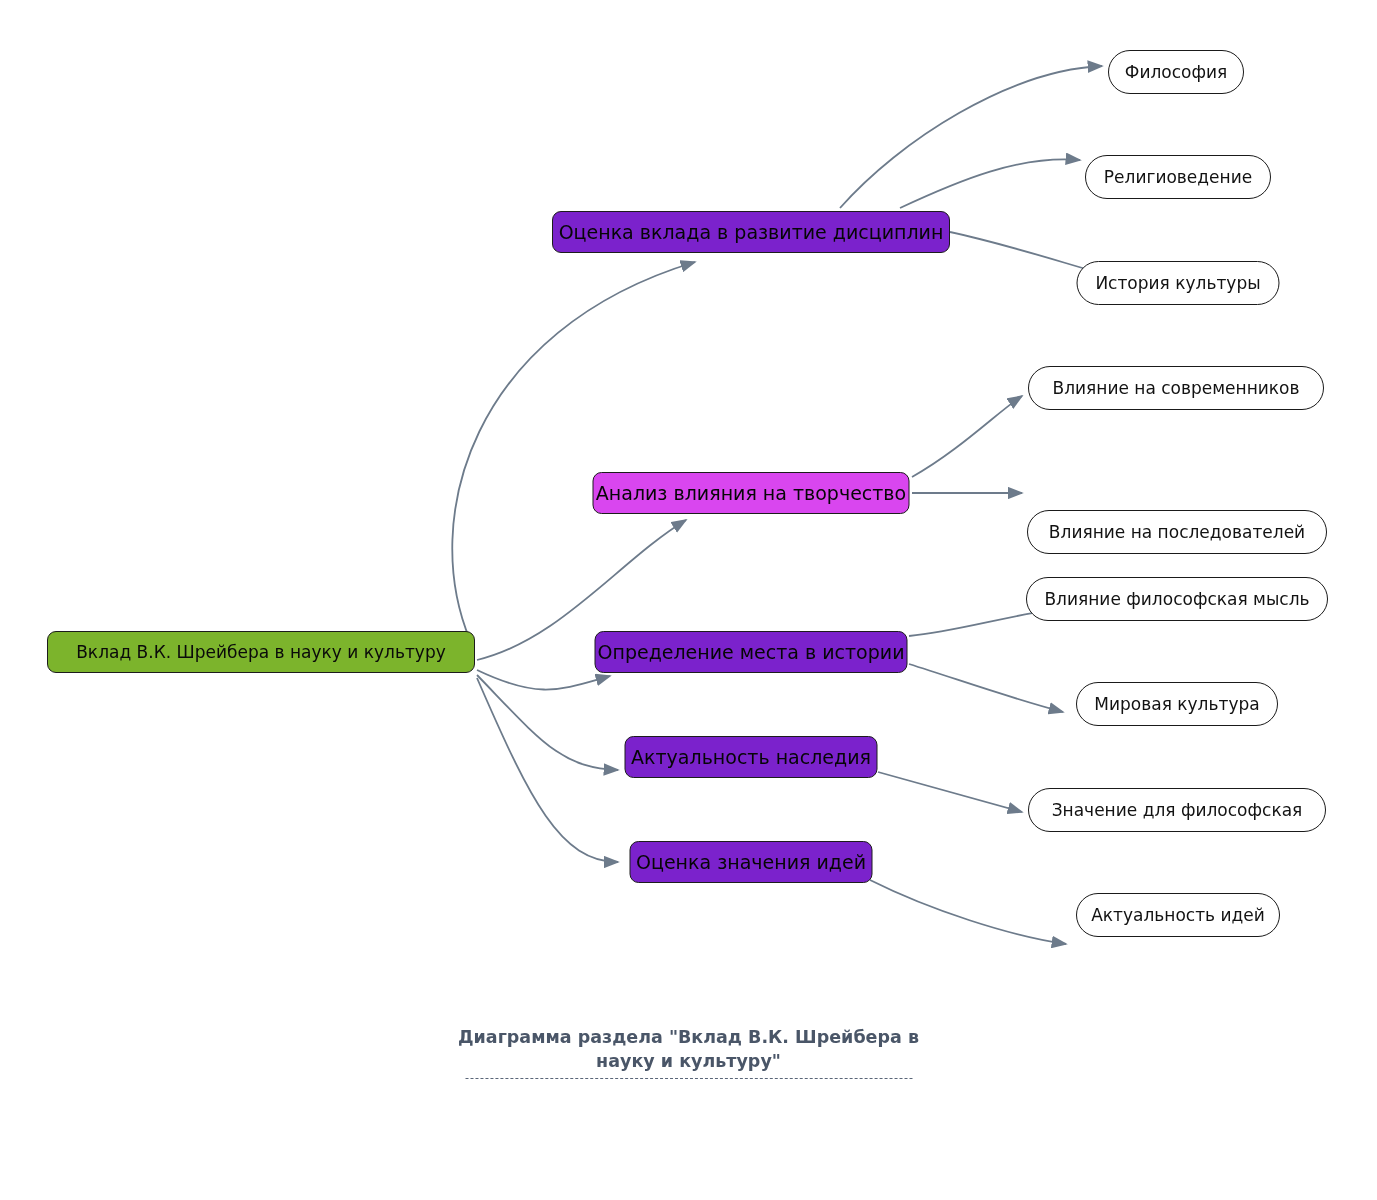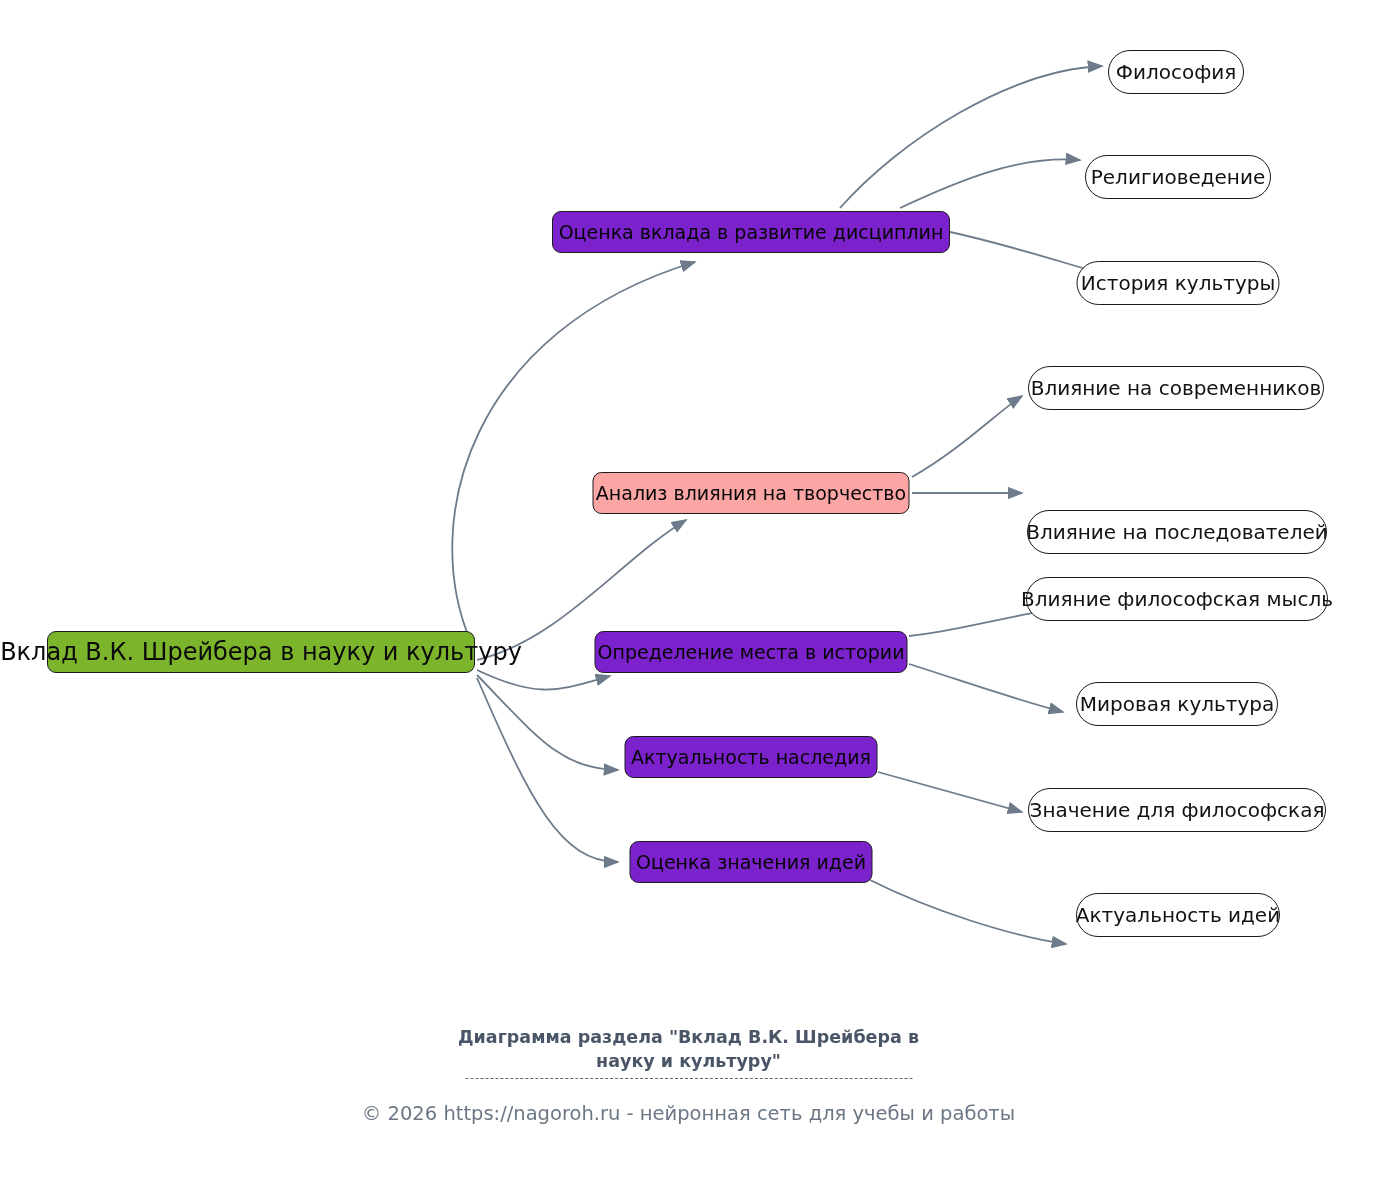--- a/index.html
+++ b/index.html
@@ -39,39 +39,39 @@
   }
   .node-label {
     display: block;
     white-space: nowrap;
   }
   .node-root {
     background: #7cb42c;
     border: 1.6px solid #1c1c1c;
     border-radius: 9px;
     color: #0a0a0a;
-    font-size: 24px;
+    font-size: 17px;
     padding: 0 22px;
     height: 42px;
   }
   .node-branch {
     background: #7b22cc;
     border: 1.6px solid #1c1c1c;
     border-radius: 9px;
     color: #060606;
     font-size: 19px;
     padding: 13px 20px;
     height: 42px;
   }
   .node-leaf {
     background: #ffffff;
     border: 1.5px solid #1a1a1a;
     border-radius: 22px;
     color: #121212;
-    font-size: 20px;
+    font-size: 17px;
     padding: 0 20px;
     height: 44px;
     align-items: center;
   }
   .footer-title {
     position: absolute;
     left: 50%;
     transform: translateX(-50%);
     top: 1026px;
     width: 470px;
@@ -140,21 +140,21 @@
       </div>
       <div class="node node-leaf" style="left: 1176px; top: 72px; width: 136px;">
         <span class="node-label">Философия</span>
       </div>
       <div class="node node-leaf" style="left: 1178px; top: 177px; width: 186px;">
         <span class="node-label">Религиоведение</span>
       </div>
       <div class="node node-leaf" style="left: 1178px; top: 283px; width: 203px;">
         <span class="node-label">История культуры</span>
       </div>
-      <div class="node node-branch" style="left: 751px; top: 493px; width: 317px; background: #fca5a5;">
+      <div class="node node-branch" style="left: 751px; top: 493px; width: 317px; background: #d946ef;">
         <span class="node-label">Анализ влияния на творчество</span>
       </div>
       <div class="node node-leaf" style="left: 1176px; top: 388px; width: 296px;">
         <span class="node-label">Влияние на современников</span>
       </div>
       <div class="node node-leaf" style="left: 1177px; top: 493px; width: 300px; margin-top: 39px;">
         <span class="node-label">Влияние на последователей</span>
       </div>
       <div class="node node-branch" style="left: 751px; top: 652px; width: 313px; background: rgb(123, 34, 204);">
         <span class="node-label">Определение места в истории</span>
@@ -174,15 +174,14 @@
       <div class="node node-branch" style="left: 751px; top: 862px; width: 243px; background: rgb(123, 34, 204);">
         <span class="node-label">Оценка значения идей</span>
       </div>
       <div class="node node-leaf" style="left: 1178px; top: 915px; width: 204px;">
         <span class="node-label">Актуальность идей</span>
       </div>
     </div>
 
   <div class="footer-title">Диаграмма раздела "Вклад В.К. Шрейбера в науку и культуру"</div>
   <div class="footer-divider"></div>
-  <div class="footer-copy">© 2026 https://nagoroh.ru - нейронная сеть для учебы и работы</div>
 
 </div>
 
 </body></html>

